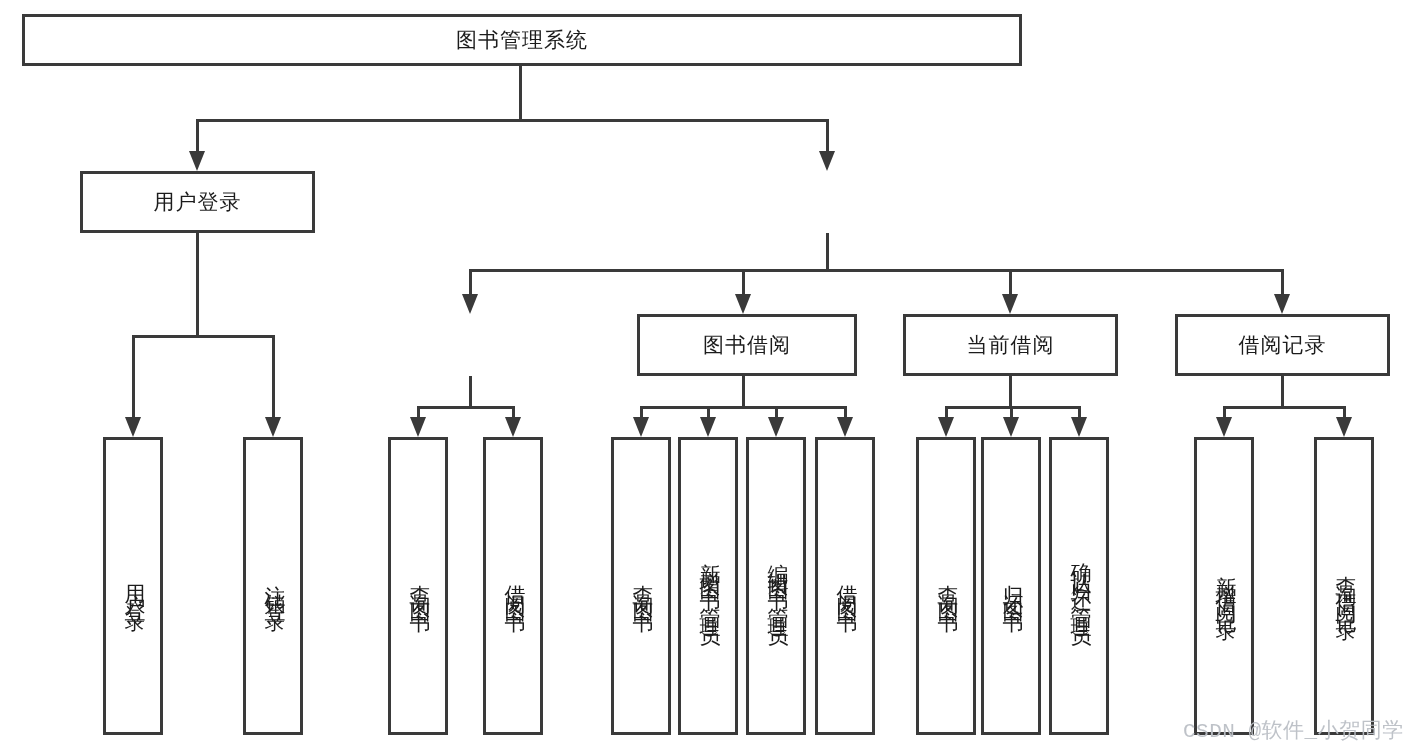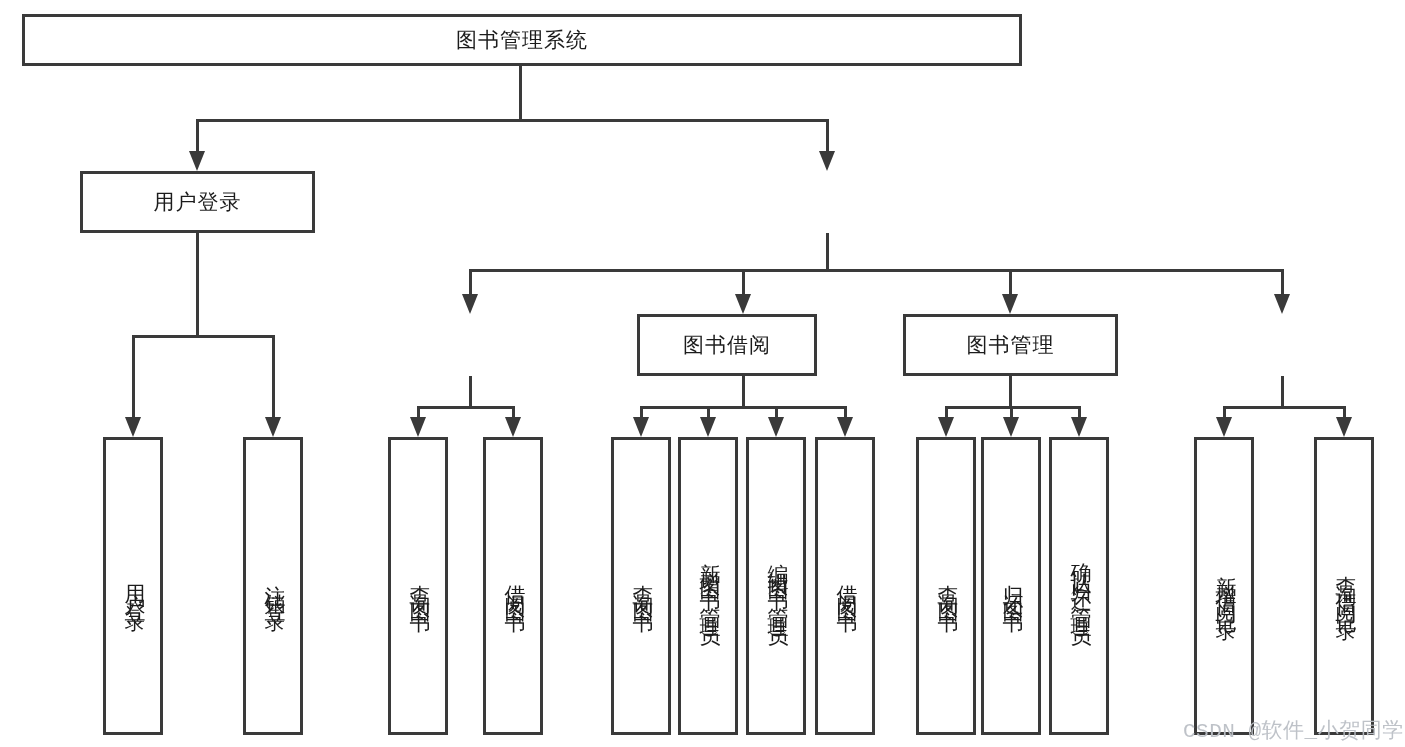--- a/index.html
+++ b/index.html
@@ -60,25 +60,28 @@
 <div id="stage">
 
   <div class="node" style="left:22px;top:14px;width:1000px;height:52px;">
     <span>图书管理系统</span>
   </div>
 
   <div class="node" style="left:80px;top:171px;width:235px;height:62px;">
     <span>用户登录</span>
   </div>
 
-  <div class="node" style="left:637px;top:314px;width:180px;height:62px;">
+  <div class="node" style="left:637px;top:314px;width:220px;height:62px;">
     <span>图书借阅</span>
   </div>
   <div class="node" style="left:903px;top:314px;width:215px;height:62px;">
-    <span>图书管理</span>
+    <span>当前借阅</span>
+  </div>
+  <div class="node" style="left:1175px;top:314px;width:215px;height:62px;">
+    <span>借阅记录</span>
   </div>
 
   <div class="leaf" style="left:103px;top:437px;width:60px;height:298px;">
     <span class="vtext">用户登录</span>
   </div>
   <div class="leaf" style="left:243px;top:437px;width:60px;height:298px;">
     <span class="vtext">注销登录</span>
   </div>
 
   <div class="leaf" style="left:388px;top:437px;width:60px;height:298px;">

